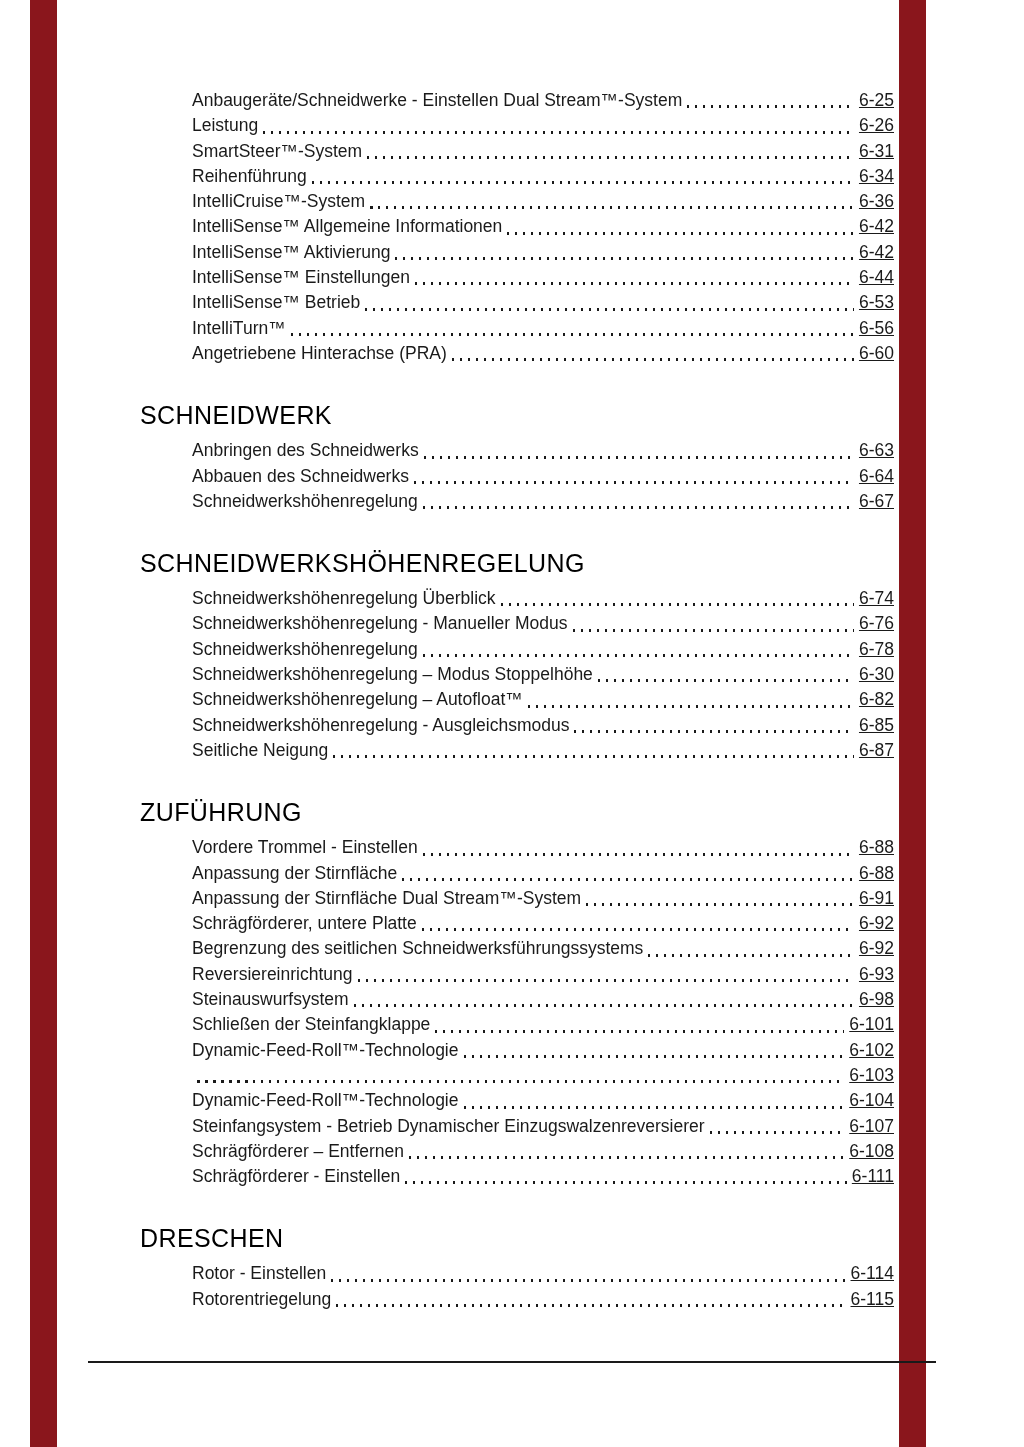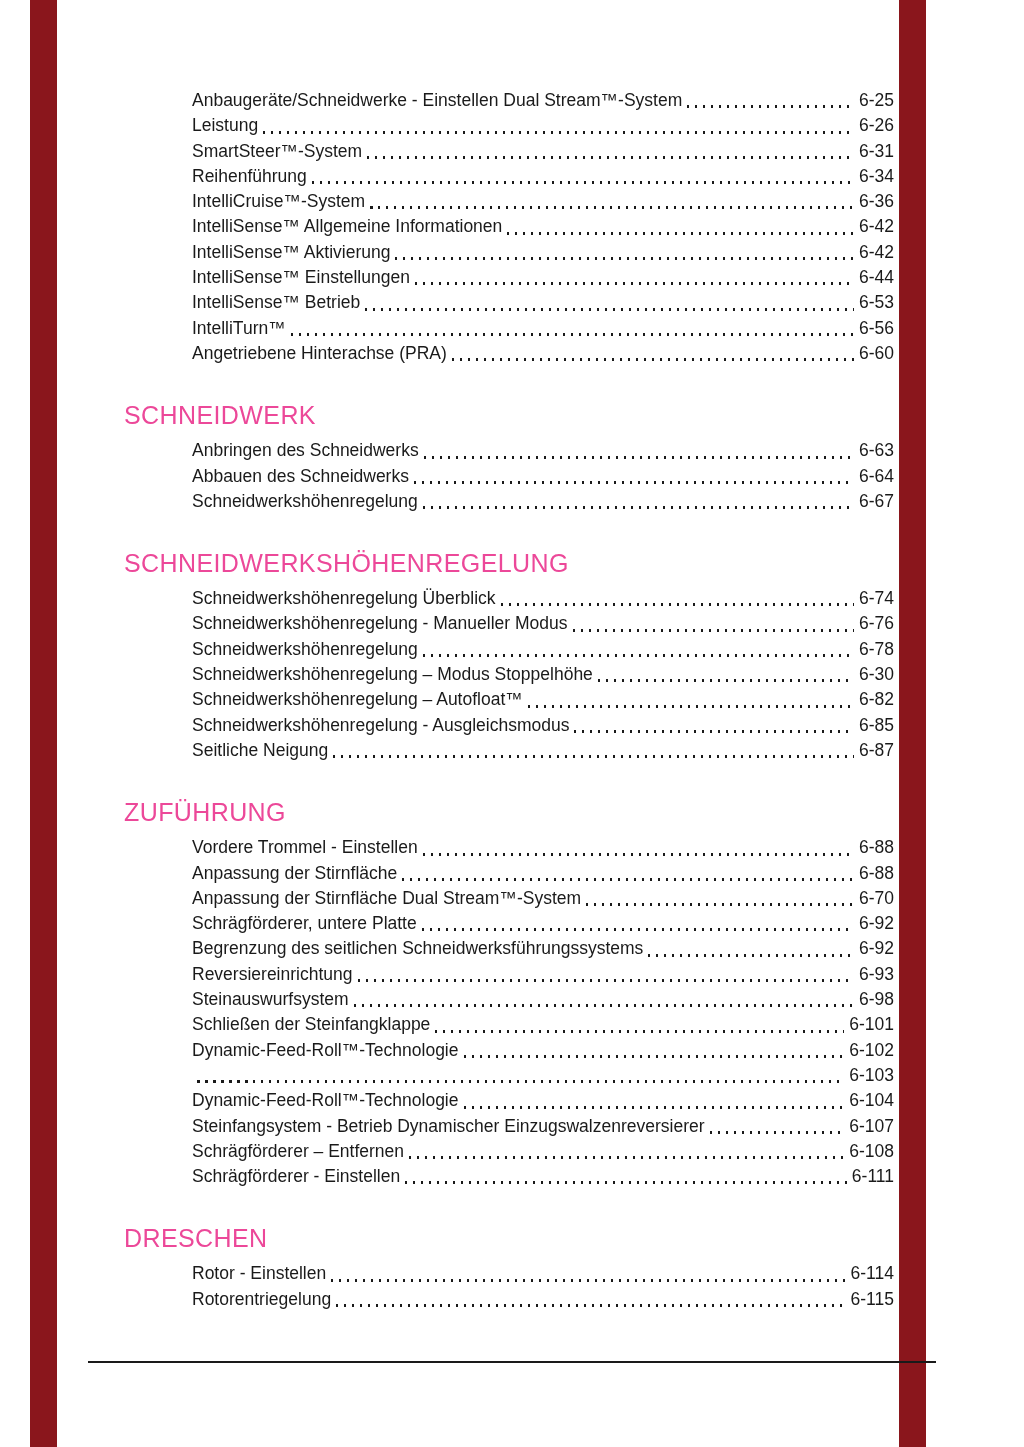--- a/index.html
+++ b/index.html
@@ -32,22 +32,22 @@
     position: absolute;
     left: 124px;
     right: 62px;
     top: 88px;
   }
   .toc-section { margin: 0; padding: 0; }
   .section-heading {
     font-size: 25px;
     font-weight: 400;
     letter-spacing: 0.4px;
-    margin: 35px 0 8px 0;
-    color: #ec4899;
+    margin: 35px 0 8px 16px;
+    color: #000000;
   }
   .toc-entry {
     display: flex;
     align-items: baseline;
     margin-left: 68px;
     font-size: 17.5px;
     line-height: 25.3px;
   }
   .entry-title {
     flex: 0 1 auto;
@@ -57,20 +57,21 @@
     flex: 1 1 auto;
     min-width: 12px;
     align-self: flex-end;
     height: 3px;
     margin: 0 5px 5px 5px;
     background-image: repeating-linear-gradient(90deg, #1a1a1a 0 2.5px, transparent 2.5px 8px);
   }
   .entry-page {
     flex: 0 0 auto;
     white-space: nowrap;
+    text-decoration: underline;
   }
   .footer-rule {
     position: absolute;
     left: 88px;
     width: 848px;
     top: 1361px;
     height: 2px;
     background: #1a1a1a;
   }
 </style>
@@ -202,21 +203,21 @@
           <span class="entry-page">6-88</span>
         </div>
         <div class="toc-entry">
           <span class="entry-title">Anpassung der Stirnfläche</span>
           <span class="leader-dots"></span>
           <span class="entry-page">6-88</span>
         </div>
         <div class="toc-entry">
           <span class="entry-title">Anpassung der Stirnfläche Dual Stream™-System</span>
           <span class="leader-dots"></span>
-          <span class="entry-page">6-70</span>
+          <span class="entry-page">6-91</span>
         </div>
         <div class="toc-entry">
           <span class="entry-title">Schrägförderer, untere Platte</span>
           <span class="leader-dots"></span>
           <span class="entry-page">6-92</span>
         </div>
         <div class="toc-entry">
           <span class="entry-title">Begrenzung des seitlichen Schneidwerksführungssystems</span>
           <span class="leader-dots"></span>
           <span class="entry-page">6-92</span>

